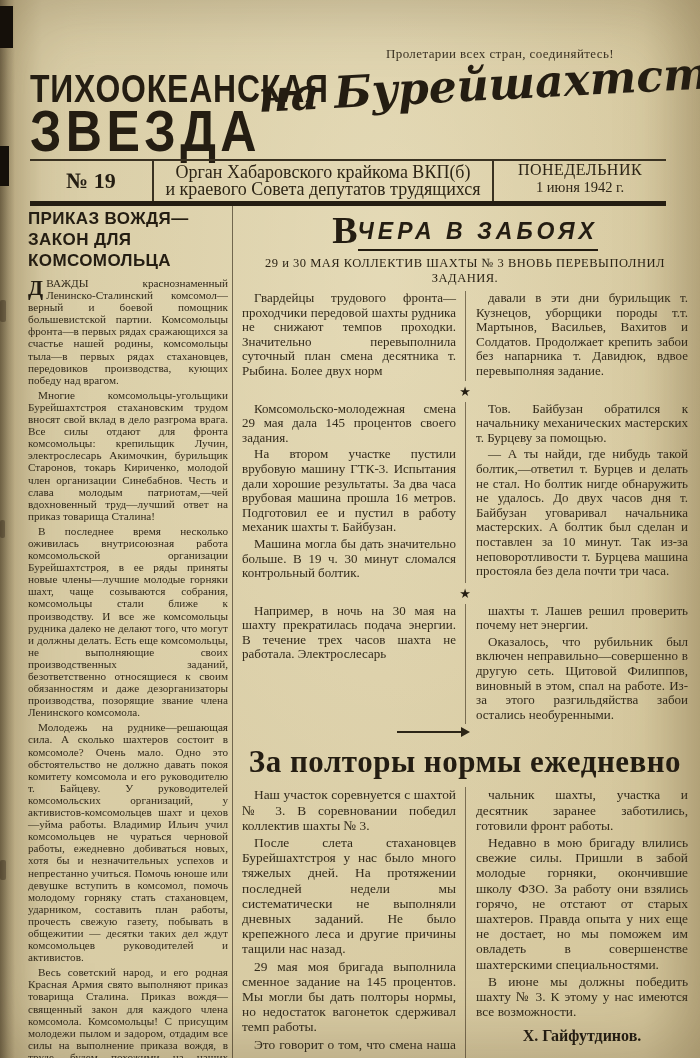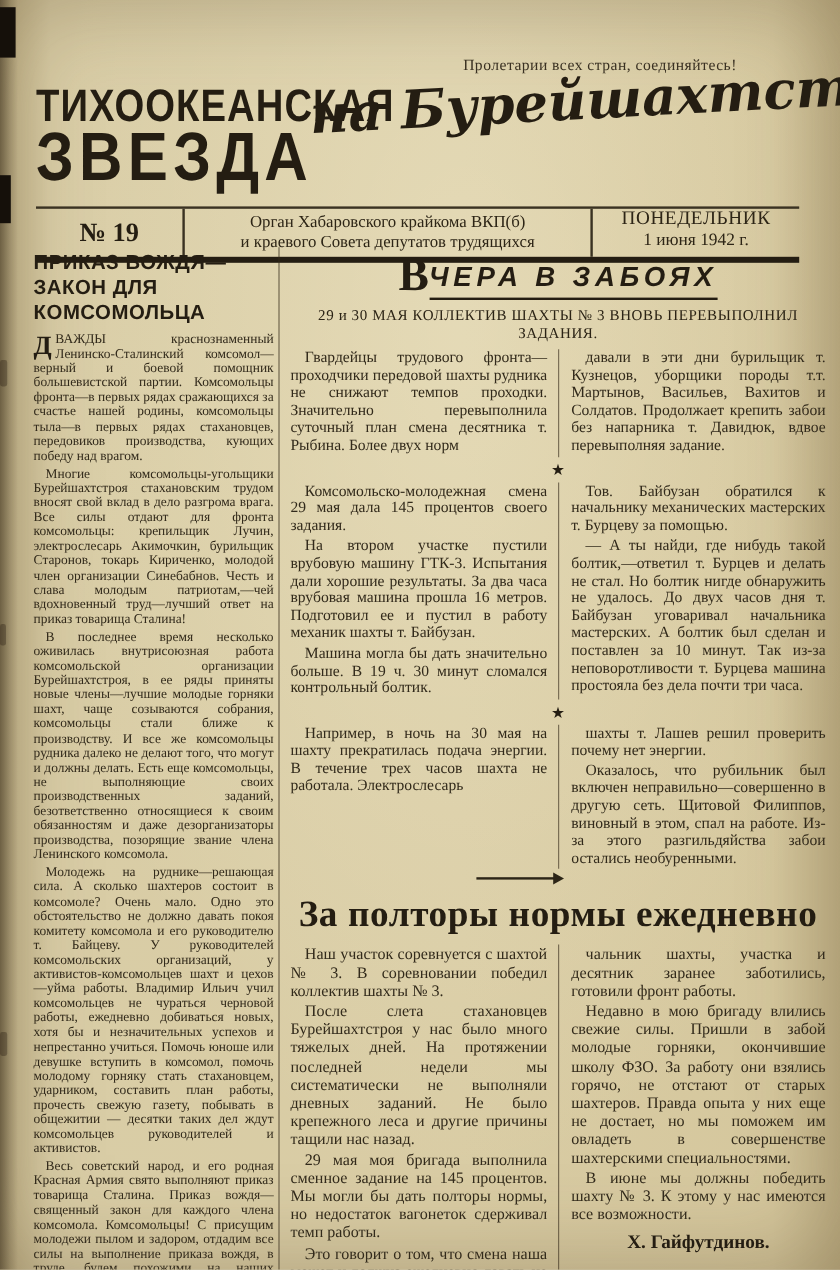--- a/index.html
+++ b/index.html
@@ -22,27 +22,27 @@
     color:#3a3122;text-align:center;letter-spacing:.4px;}
   .mast1{position:absolute;left:30px;top:68px;font-family:"Liberation Sans",sans-serif;
     font-weight:700;font-size:38px;color:#241d12;transform:scaleX(.84);transform-origin:left top;
     letter-spacing:1px;white-space:nowrap;}
   .mast2{position:absolute;left:30px;top:98px;font-family:"Liberation Sans",sans-serif;
     font-weight:700;font-size:57px;color:#241d12;transform:scaleX(.88);transform-origin:left top;
     letter-spacing:5px;white-space:nowrap;}
   .script-sub{position:absolute;left:258px;top:60px;width:420px;
     font-family:"DejaVu Serif",serif;font-style:italic;font-weight:700;font-size:44px;
     color:#241d12;transform:rotate(-3deg);white-space:nowrap;}
-  .infobar{position:absolute;left:30px;top:172px;width:636px;height:40px;
+  .infobar{position:absolute;left:30px;top:159px;width:636px;height:40px;
     border-top:2px solid #3a3222;border-bottom:5px solid #241d12;display:flex;align-items:stretch;}
   .cell-issue{width:122px;display:flex;align-items:center;justify-content:center;
     font-weight:700;font-size:22px;color:#241d12;}
   .cell-organ{flex:1;border-left:2px solid #3a3222;border-right:2px solid #3a3222;
     display:flex;flex-direction:column;align-items:center;justify-content:center;
-    font-size:14px;line-height:17px;color:#2d2516;}
+    font-size:18px;line-height:17px;color:#2d2516;}
   .cell-day{width:172px;display:flex;flex-direction:column;align-items:center;
     color:#2d2516;}
   .cell-day .wd{font-size:16px;letter-spacing:.5px;}
   .cell-day .dt{font-size:14.5px;}
   
   .vdiv-main{position:absolute;left:232px;top:206px;width:1px;height:857px;background:rgba(55,44,26,0.65);}
   .leftcol{position:absolute;left:28px;top:208px;width:200px;}
   .leftcol h2{margin:0 0 6px;font-family:"Liberation Sans",sans-serif;font-weight:700;
     font-size:17px;line-height:21px;text-align:left;color:#241d12;letter-spacing:.4px;}
   .leftcol p{margin:0 0 3px;font-size:11.2px;line-height:12.1px;text-align:justify;text-indent:10px;}

